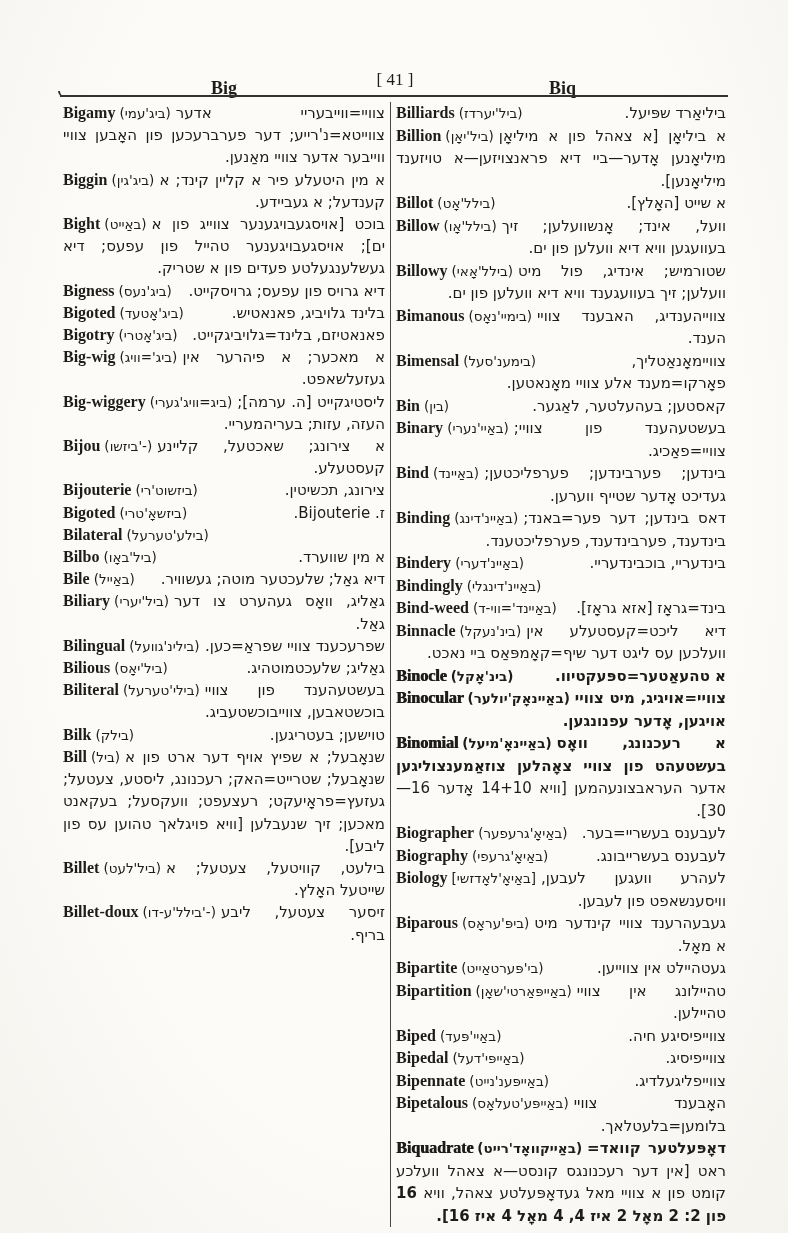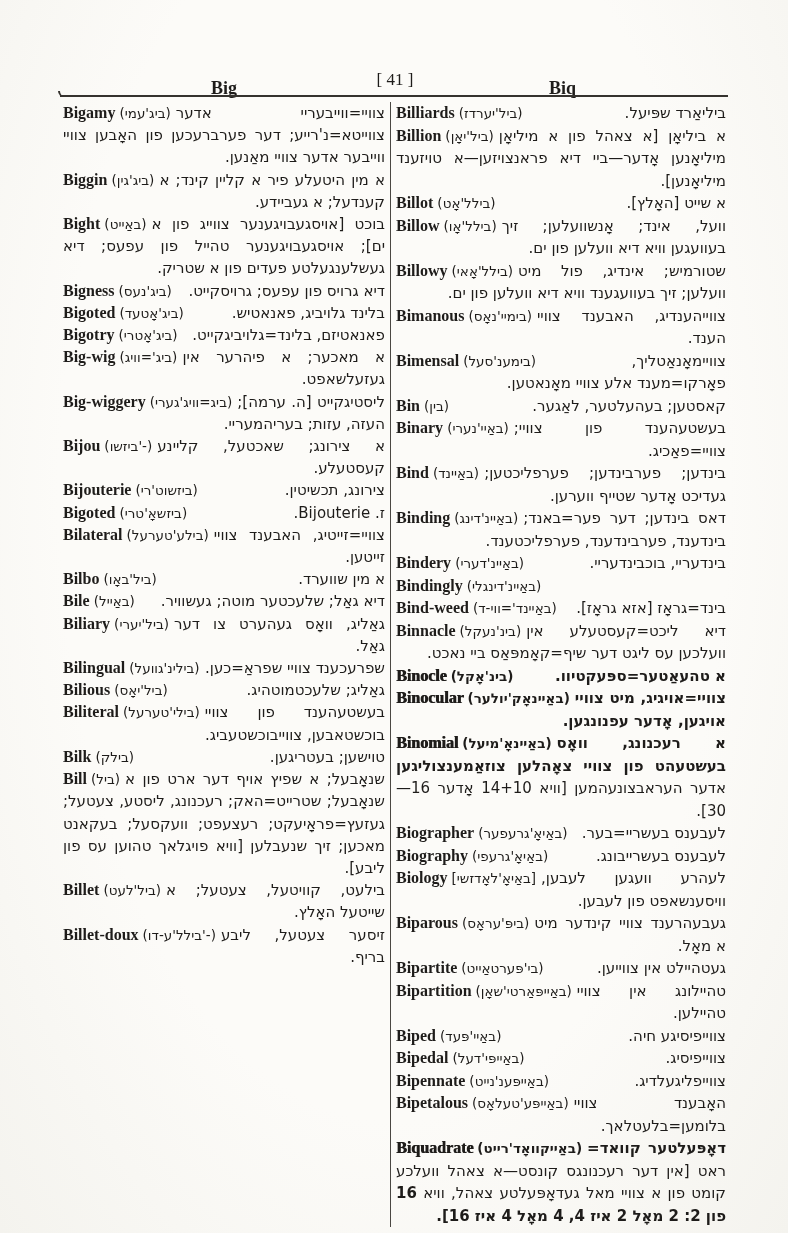--- a/index.html
+++ b/index.html
@@ -59,21 +59,21 @@
   <div class="entry"><span class="hw"><span class="hw-en">Big-wig</span>&nbsp;<span class="hw-pron">(ביג'=וויג)</span></span><span class="def"><span>א מאכער; א פיהרער אין געזעלשאפט.</span></span></div>
 
   <div class="entry"><span class="hw"><span class="hw-en">Big-wiggery</span>&nbsp;<span class="hw-pron">(ביג=וויג'גערי)</span></span><span class="def"><span>ליסטיגקייט [ה. ערמה]; העזה, עזות; בעריהמעריי.</span></span></div>
 
   <div class="entry"><span class="hw"><span class="hw-en">Bijou</span>&nbsp;<span class="hw-pron">(ביזשו'-)</span></span><span class="def"><span>א צירונג; שאכטעל, קליינע קעסטעלע.</span></span></div>
 
   <div class="entry"><span class="hw"><span class="hw-en">Bijouterie</span>&nbsp;<span class="hw-pron">(ביזשוט'רי)</span></span><span class="def"><span>צירונג, תכשיטין.</span></span></div>
 
   <div class="entry"><span class="hw"><span class="hw-en">Bigoted</span>&nbsp;<span class="hw-pron">(ביזשאָ'טרי)</span></span><span class="def"><span>ז. Bijouterie.</span></span></div>
 
-  <div class="entry"><span class="hw"><span class="hw-en">Bilateral</span>&nbsp;<span class="hw-pron">(בילע'טערעל)</span></span><span class="def"><span>צוויי=זייטיג, האבענד צוויי זייטען.</span></span></div>
+  <div class="entry"><span class="hw"><span class="hw-en">Bilateral</span>&nbsp;<span class="hw-pron">(בילע'טערעל)</span></span></div>
 
 
   <div class="entry"><span class="hw"><span class="hw-en">Bilbo</span>&nbsp;<span class="hw-pron">(ביל'באָו)</span></span><span class="def"><span>א מין שווערד.</span></span></div>
 
   <div class="entry"><span class="hw"><span class="hw-en">Bile</span>&nbsp;<span class="hw-pron">(באַייל)</span></span><span class="def"><span>דיא גאַל; שלעכטער מוטה; געשוויר.</span></span></div>
 
 
 
   <div class="entry"><span class="hw"><span class="hw-en">Biliary</span>&nbsp;<span class="hw-pron">(ביל'יערי)</span></span><span class="def"><span>גאַליג, וואָס געהערט צו דער גאַל.</span></span></div>
 

